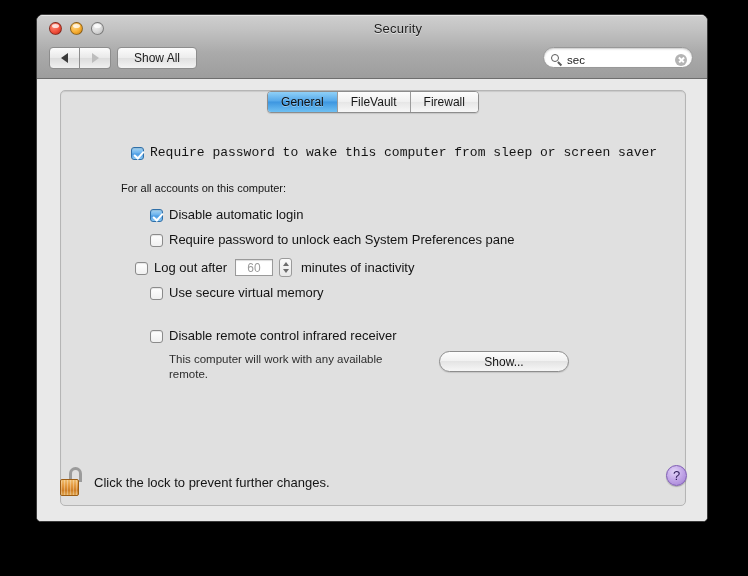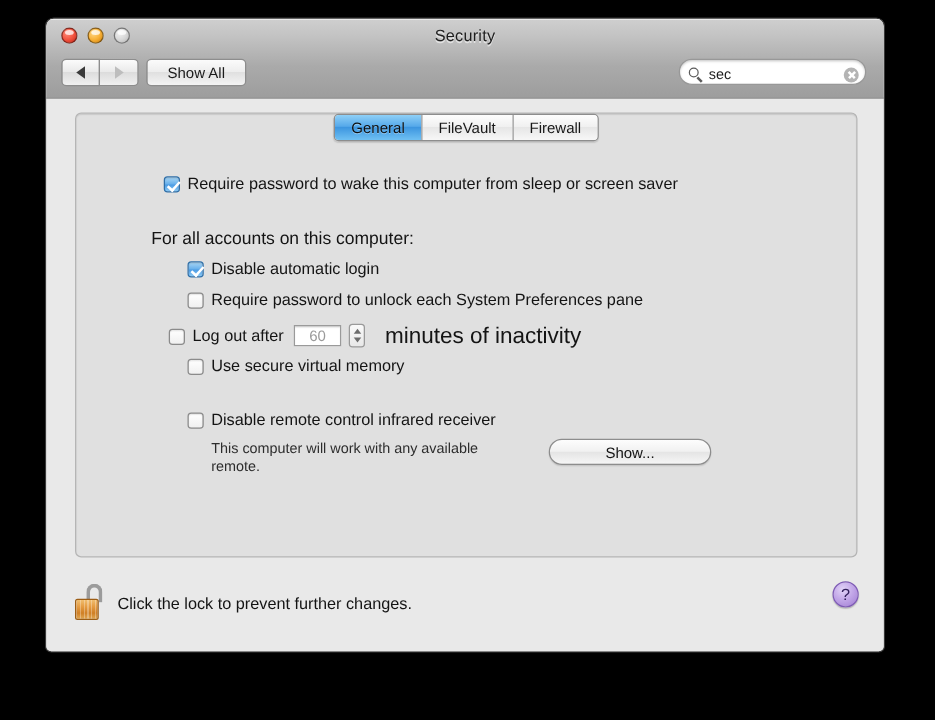--- a/index.html
+++ b/index.html
@@ -54,20 +54,21 @@
   .title-text {
     position: absolute;
     top: 6px;
     left: 0;
     width: 100%;
     text-align: center;
     font-size: 13px;
     color: #1d1d1d;
     text-shadow: 0 1px 0 rgba(255,255,255,0.55);
     letter-spacing: 0.2px;
+    padding-left: 26px;
   }
 
   
   .lights { position: absolute; left: 12px; top: 7px; display: flex; gap: 8px; }
   .light {
     width: 13px; height: 13px; border-radius: 50%;
     border: 1px solid rgba(0,0,0,0.42);
     box-sizing: border-box;
     position: relative;
   }
@@ -154,21 +155,21 @@
   
   .content {
     position: relative;
     height: 443px;
     background: #e9e9e9;
   }
 
   .groupbox {
     position: absolute;
     left: 23px; top: 11px;
-    width: 626px; height: 356px;
+    width: 626px; height: 416px;
     background: #e0e0e0;
     border: 1px solid #b5b5b5;
     border-radius: 5px;
     box-sizing: border-box;
     box-shadow: inset 0 1px 1px rgba(0,0,0,0.10);
   }
 
   
   .tabbar {
     position: absolute;
@@ -223,24 +224,24 @@
     content: "";
     position: absolute;
     left: 3.6px; top: 0.8px;
     width: 4px; height: 8px;
     border: solid #ffffff;
     border-width: 0 2px 2px 0;
     transform: rotate(42deg);
   }
   .cblabel { font-size: 13px; color: #141414; margin-left: 6px; line-height: 14px; }
 
-  .row1 { position: absolute; left: 70px; top: 49px; }
+  .row1 { position: absolute; left: 70px; top: 55px; font-family: Liberation Mono, monospace; }
   .sectionlabel {
     position: absolute; left: 60px; top: 91px;
-    font-size: 14px; color: #141414;
+    font-size: 11px; color: #141414;
   }
   .row2 { position: absolute; left: 89px; top: 117px; }
   .row3 { position: absolute; left: 89px; top: 142px; }
   .row4 { position: absolute; left: 74px; top: 167px; align-items: center; text-align: right; }
   .row5 { position: absolute; left: 89px; top: 195px; }
   .row6 { position: absolute; left: 89px; top: 238px; }
 
   
   .numfield {
     width: 38px; height: 17px;
@@ -259,21 +260,21 @@
     border-radius: 3px;
     box-sizing: border-box;
     background: linear-gradient(to bottom, #fafafa 0%, #e8e8e8 100%);
     display: flex; flex-direction: column;
     align-items: center; justify-content: space-around;
     padding: 2px 0;
   }
   .st-up, .st-down { width: 0; height: 0; }
   .st-up   { border-left: 3.5px solid transparent; border-right: 3.5px solid transparent; border-bottom: 4px solid #6c6c6c; }
   .st-down { border-left: 3.5px solid transparent; border-right: 3.5px solid transparent; border-top: 4px solid #6c6c6c; }
-  .after-stepper { font-size: 18px; color: #141414; margin-left: 16px; }
+  .after-stepper { font-size: 13px; color: #141414; margin-left: 9px; }
 
   
   .remote-note {
     position: absolute; left: 108px; top: 261px;
     width: 250px;
     font-size: 11.5px;
     color: #2d2d2d;
     line-height: 15px;
   }
   .pairbtn {

